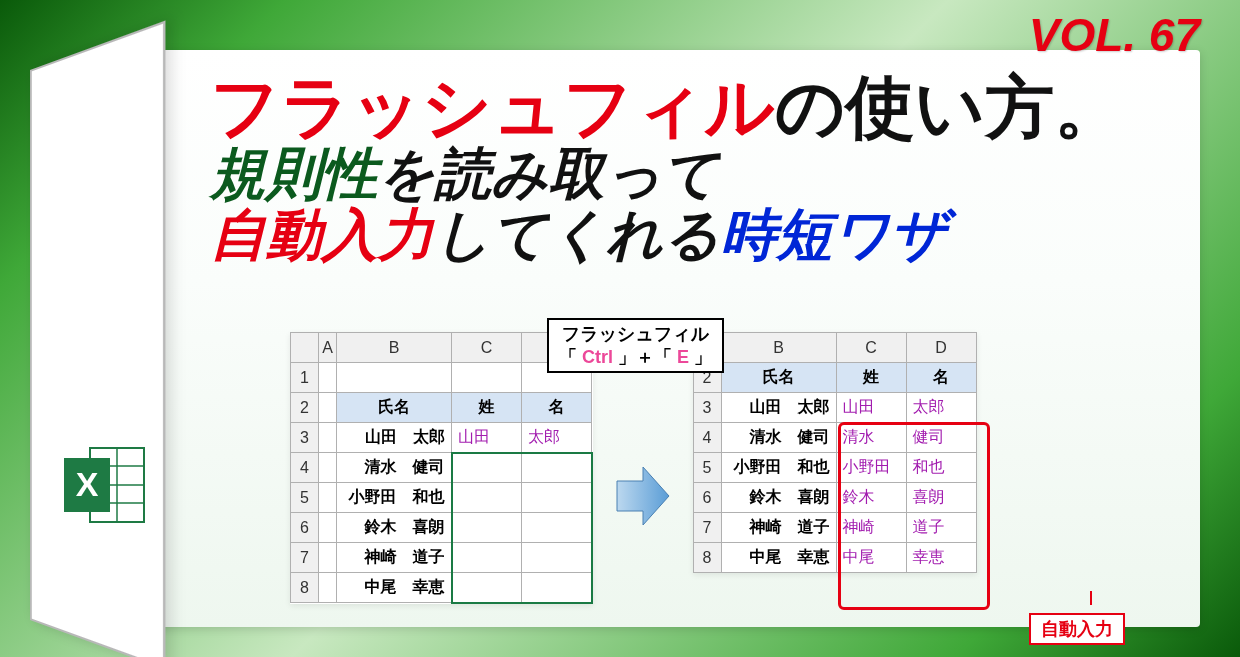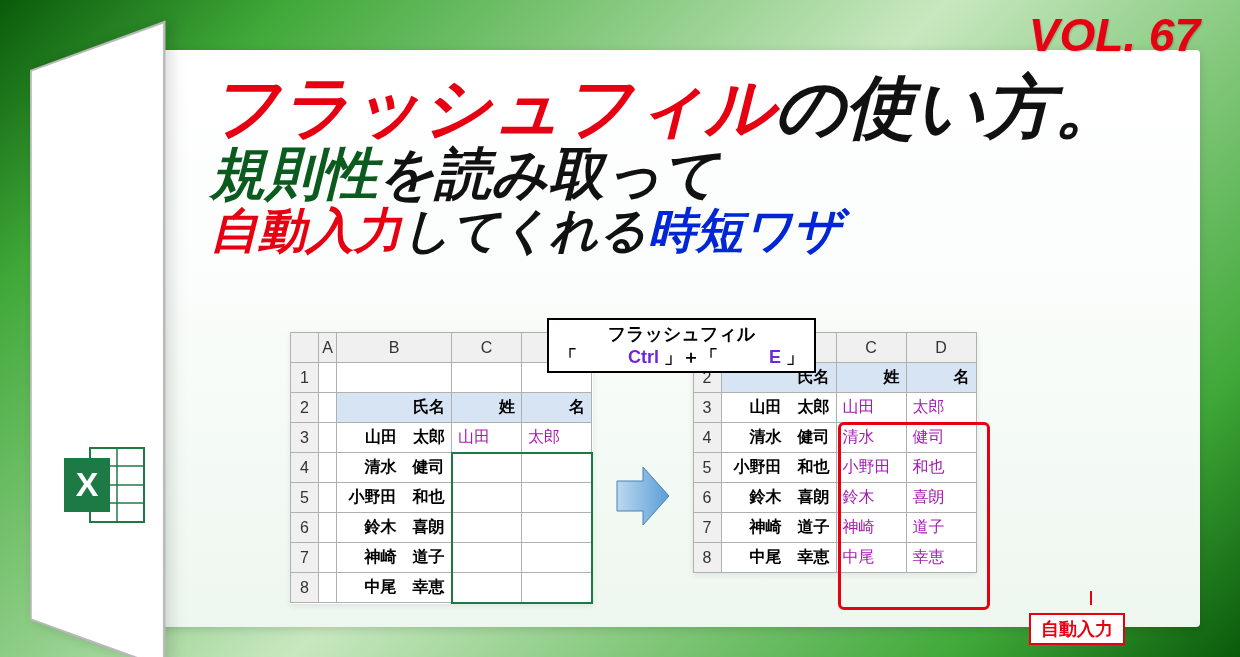--- a/index.html
+++ b/index.html
@@ -83,27 +83,27 @@
     height: 90px;
     z-index: 20;
   }
   
   .headings {
     position: absolute;
     left: 210px;
     top: 72px;
     right: 30px;
   }
-  .line1 { font-size: 69px; font-weight: 800; font-style: italic; line-height: 1.05; }
+  .line1 { font-size: 69px; font-weight: 800; line-height: 1.05; }
   .line1 .red { color: #e60012; }
   .line1 .blk { color: #111; }
   .line2 { font-size: 56px; font-weight: 800; font-style: italic; line-height: 1.08; }
   .line2 .grn { color: #0b5a1e; }
   .line2 .blk { color: #111; }
-  .line3 { font-size: 48px; font-weight: 800; font-style: italic; line-height: 1.08; }
+  .line3 { font-size: 56px; font-weight: 800; font-style: italic; line-height: 1.08; }
   .line3 .red { color: #e60012; }
   .line3 .blk { color: #111; }
   .line3 .blu { color: #0026d6; }
   
   .tables {
     position: absolute;
     left: 290px;
     top: 332px;
     display: flex;
     align-items: flex-start;
@@ -115,21 +115,21 @@
     top: 318px;
     background: #fff;
     border: 2px solid #000;
     padding: 3px 10px;
     text-align: center;
     font-size: 18px;
     font-weight: 700;
     line-height: 1.25;
     z-index: 5;
   }
-  .tip-bubble .key-red { color: #6d28d9; margin-left: 46px; }
+  .tip-bubble .key-red { color: #ec4899; }
   .sheet {
     border-collapse: collapse;
     background: #fff;
     font-size: 16px;
     box-shadow: 0 2px 6px rgba(0,0,0,0.08);
   }
   .sheet th, .sheet td {
     border: 1px solid #b0b0b0;
     height: 30px;
     padding: 0 6px;
@@ -146,21 +146,21 @@
     background: #f0f0f0;
     text-align: center;
     font-weight: 400;
     color: #333;
     width: 28px;
   }
   .sheet .narrow { width: 18px; padding: 0; }
   .sheet .bcol { width: 115px; }
   .sheet .ccol { width: 70px; }
   .sheet .dcol { width: 70px; }
-  .sheet .tblhdr { background: #d6e4f4; text-align: right; font-weight: 700; }
+  .sheet .tblhdr { background: #d6e4f4; text-align: center; font-weight: 700; }
   .sheet .bold { font-weight: 700; text-align: right; }
   .sheet .gray { color: #a21caf; }
   .sheet .sel-top { border-top: 2px solid #1a7a44; }
   .sheet .sel-left { border-left: 2px solid #1a7a44; }
   .sheet .sel-right { border-right: 2px solid #1a7a44; }
   .sheet .sel-bottom { border-bottom: 2px solid #1a7a44; }
   .arrow {
     align-self: center;
     margin-top: 60px;
   }

